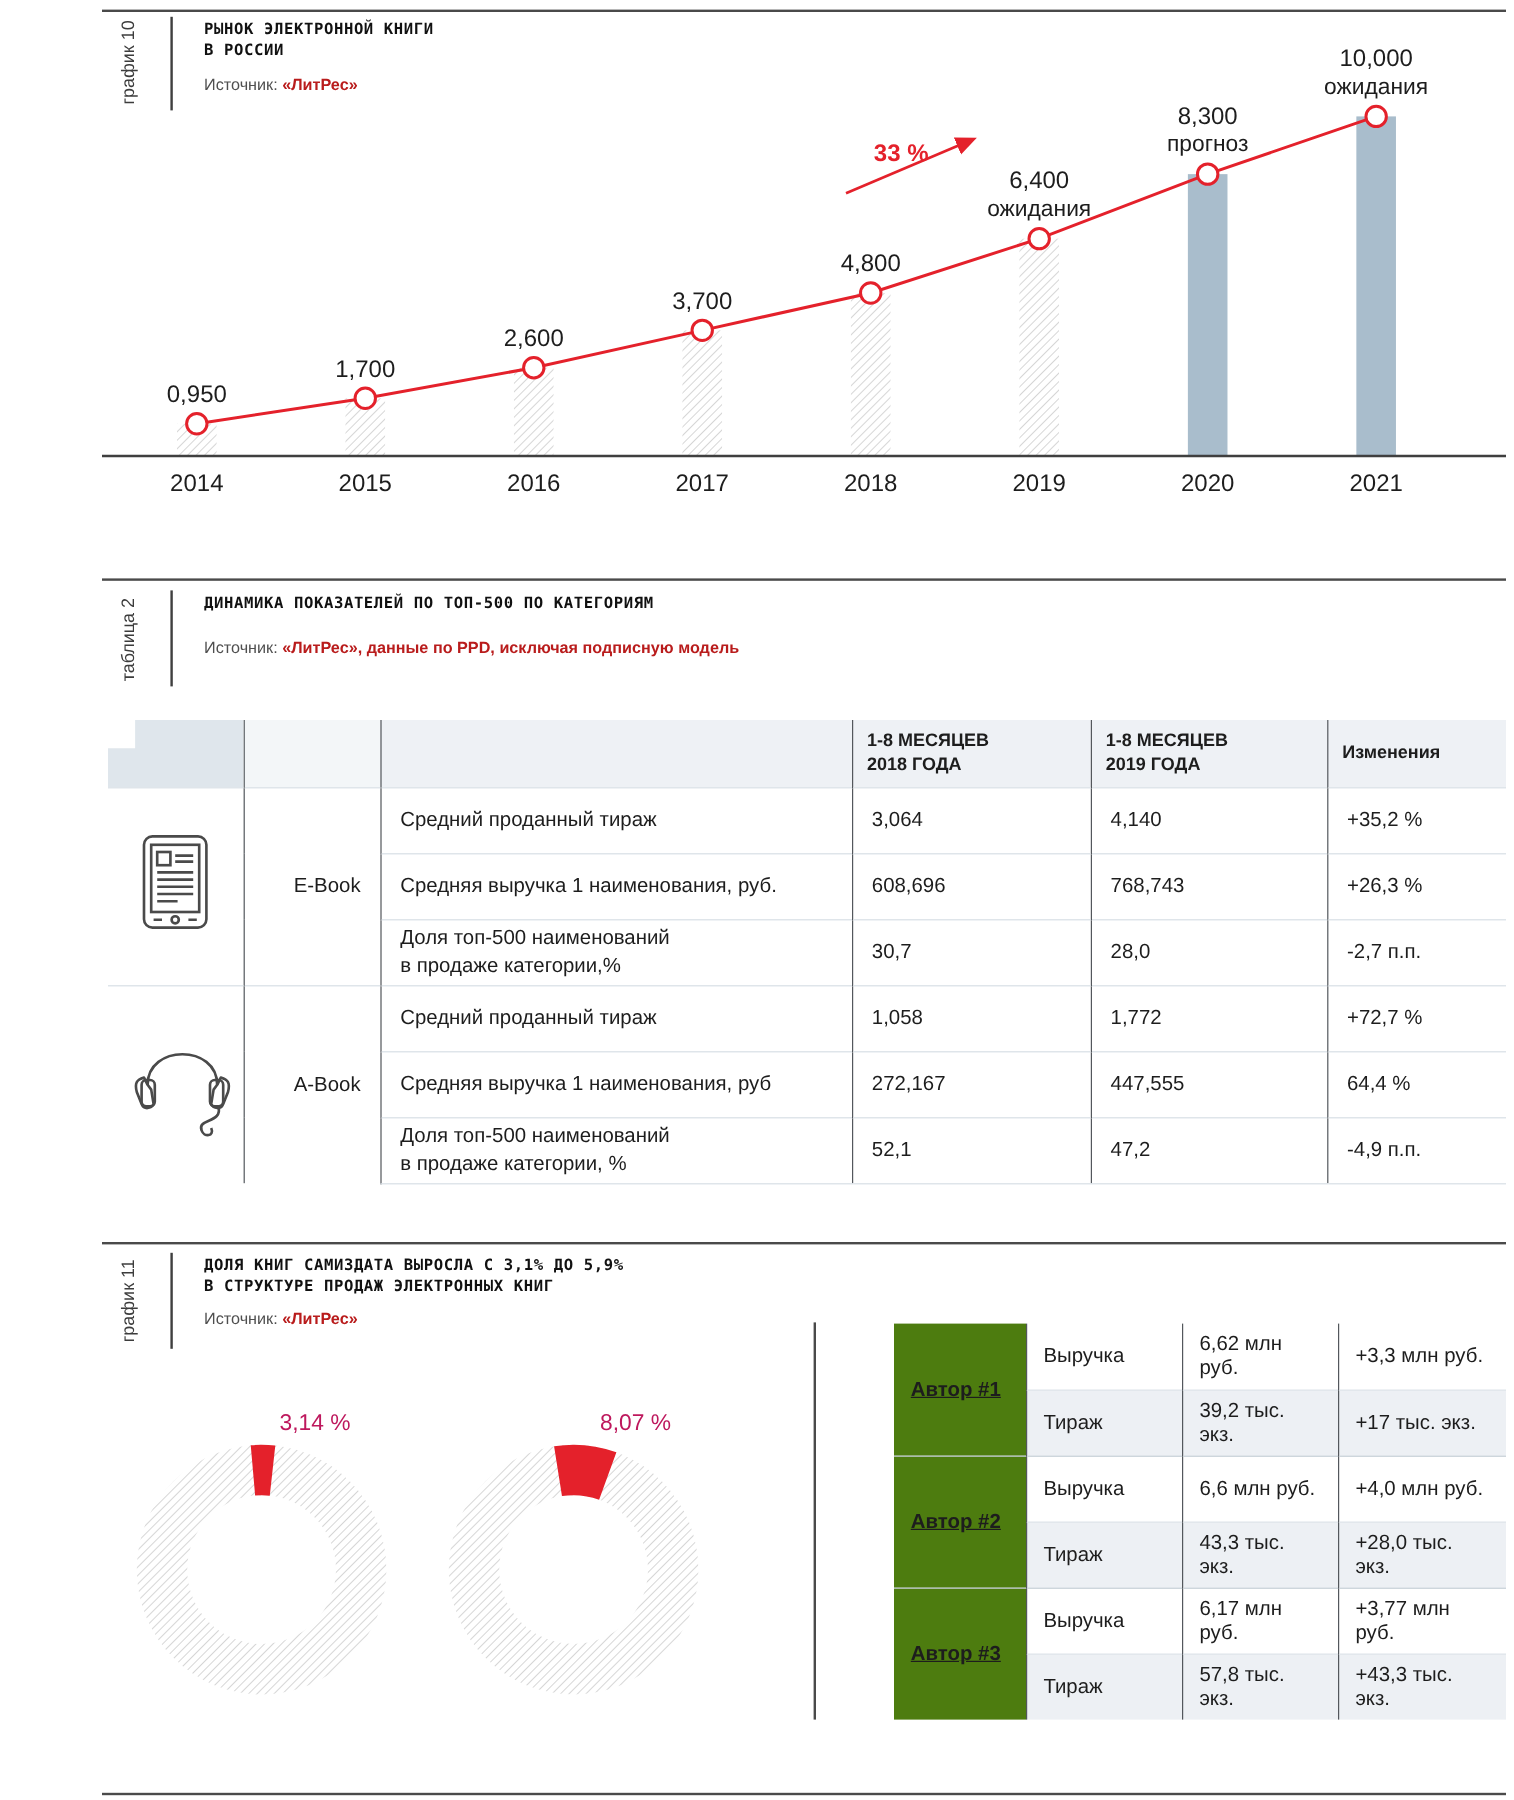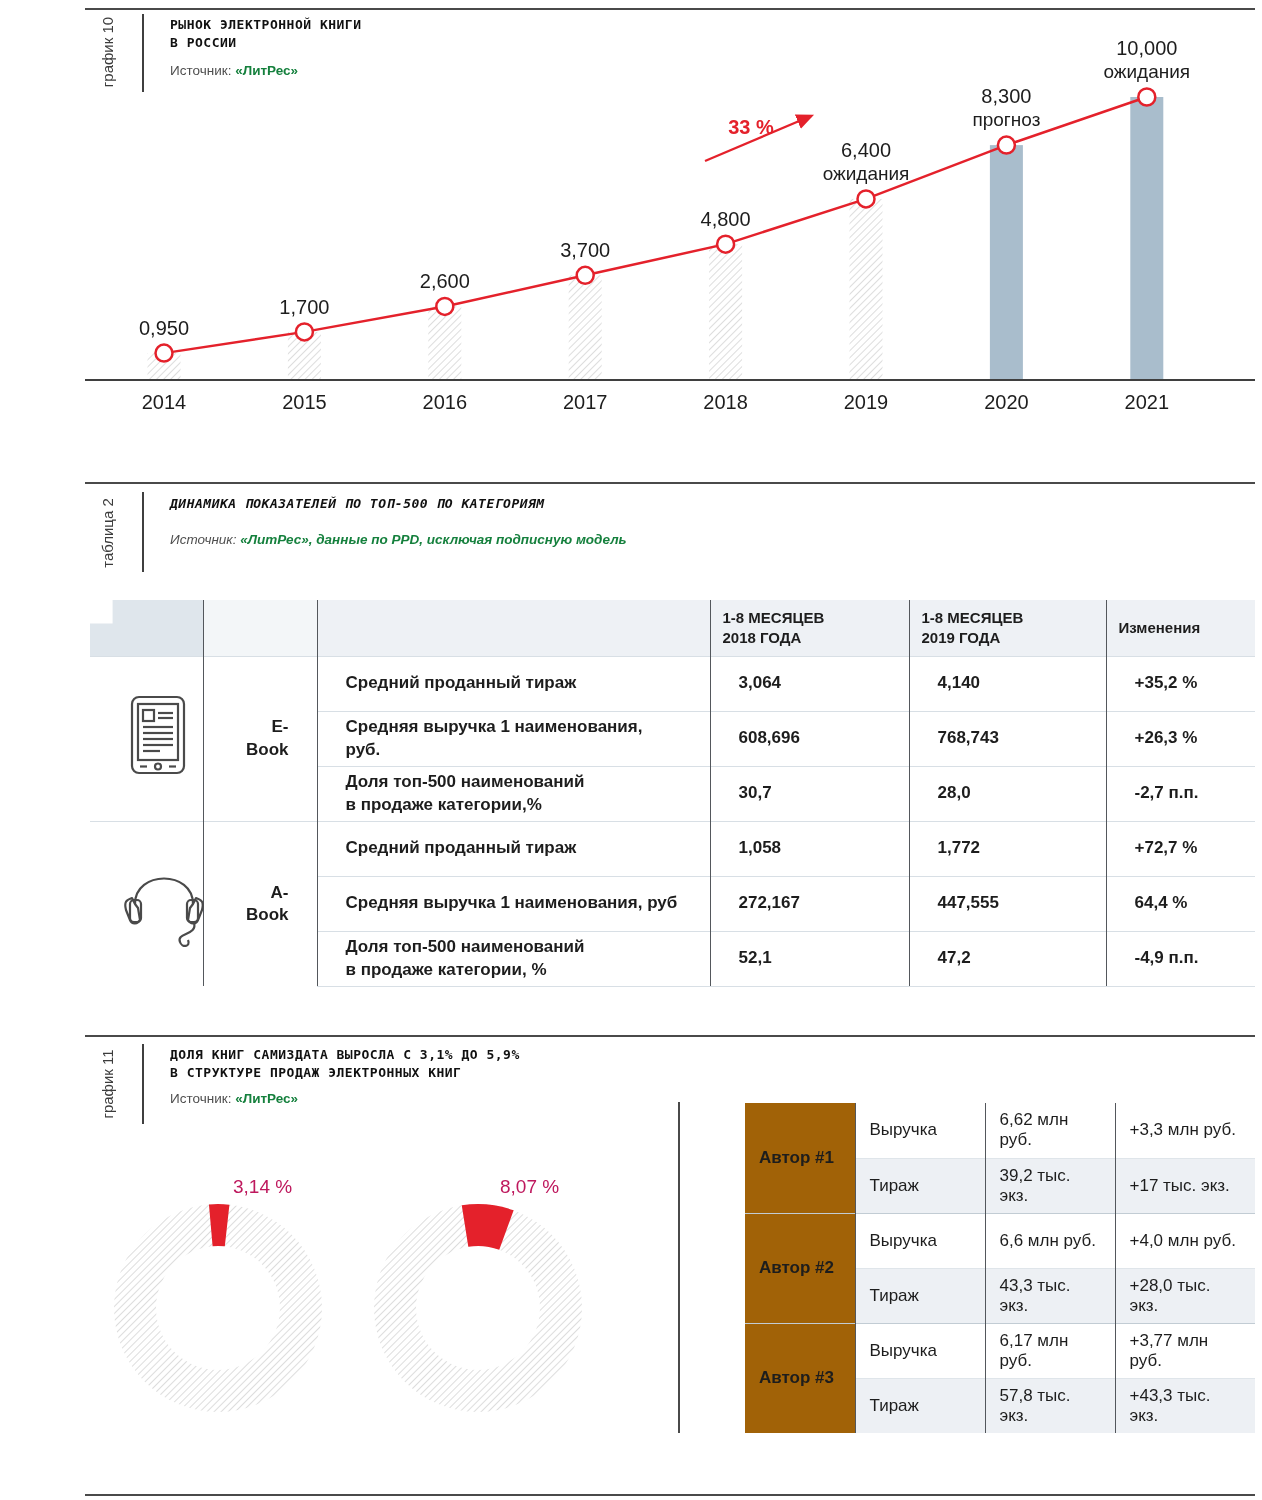--- a/index.html
+++ b/index.html
@@ -9,56 +9,56 @@
 
   .rule { position:absolute; left:0; width:1170px; height:2px; background:#4a4a4a; }
   .vrule { position:absolute; width:2px; background:#3f3f3f; }
 
   .sec-tag { position:absolute; width:84px; height:20px; text-align:center;
              font-size:15px; color:#3c3c3c; transform:rotate(-90deg); white-space:nowrap; }
   .sec-title { font-family:"DejaVu Sans Mono", monospace; font-weight:bold;
                font-size:13px; line-height:1.42; letter-spacing:0.5px; color:#111;
                white-space:pre-line; }
   .sec-source { font-size:13.5px; color:#4f4f4f; }
-  .sec-source b { color:#15803d; }
+  .sec-source b { color:#b91c1c; }
 
   .s1-head { position:absolute; left:85px; top:16px; }
   .s1-head .sec-source { margin-top:10px; }
-  .s2-head { position:absolute; left:85px; top:495px;font-style:italic; }
+  .s2-head { position:absolute; left:85px; top:495px; }
   .s2-head .sec-source { margin-top:19px; }
   .s3-head { position:absolute; left:85px; top:1046px; }
   .s3-head .sec-source { margin-top:8px; }
 
   .chart-svg { position:absolute; left:0; top:40px; width:1170px; height:390px; }
 
   
   .t2 { position:absolute; left:5px; top:600px; width:1165px;
         border-collapse:collapse; table-layout:fixed; font-size:17px; }
   .t2 th, .t2 td { border-left:1.5px solid #53575c; vertical-align:middle; }
   .t2 .c-icon { border-left:none; }
   .t2 thead th { background:#eef1f5; font-weight:bold; font-size:15px; text-align:left;
                  padding:6px 12px; height:56px; white-space:pre-line; line-height:1.35; }
   .t2 thead .c-icon { background:#dfe6ec; clip-path:polygon(0 42%, 20% 42%, 20% 0, 100% 0, 100% 100%, 0 100%); }
   .t2 thead .c-cat { background:#f3f6f8; }
-  .t2 tbody td { height:55px; padding:4px 28px; border-top:1px solid #d8dfe5; line-height:1.3;font-weight:bold; }
+  .t2 tbody td { height:55px; padding:4px 16px; border-top:1px solid #d8dfe5; line-height:1.3; }
   .t2 tbody tr:last-child td { border-bottom:1px solid #d8dfe5; }
   .t2 .cat-cell { text-align:right; }
   .t2 .icon-cell { text-align:center; }
   .t2 .metric-cell { white-space:pre-line; }
 
   
   .divider { position:absolute; left:593px; top:1102px; width:1.5px; height:331px; background:#4a4a4a; }
   .donut-svg { position:absolute; top:1202px; width:212px; height:212px; }
   .donut-pct { position:absolute; top:1176px; font-size:19px; color:#be185d; }
   .donut-caption { position:absolute; top:1502px; width:212px; text-align:center; font-size:17px; color:#1d1d1d; }
 
   .t3 { position:absolute; left:660px; top:1103px; width:510px;
         border-collapse:collapse; table-layout:fixed; font-size:17px; }
   .t3 td { border-left:1.5px solid #53575c; height:55px; padding:4px 14px; vertical-align:middle; }
-  .t3 .author-cell { border-left:none; background:#a16207; font-weight:bold; }
+  .t3 .author-cell { border-left:none; background:#4d7c0f; font-weight:bold;text-decoration:underline; }
   .t3 .row-shaded td:not(.author-cell) { background:#edf0f4; }
   .t3 .row-inner td { border-top:1px solid #dfe5ea; }
   .t3 .row-group td, .t3 .row-group .author-cell { border-top:1px solid #c2ccd4; }
 </style>
 </head>
 <body>
 
 <div class="page">
   <div class="content">
 

